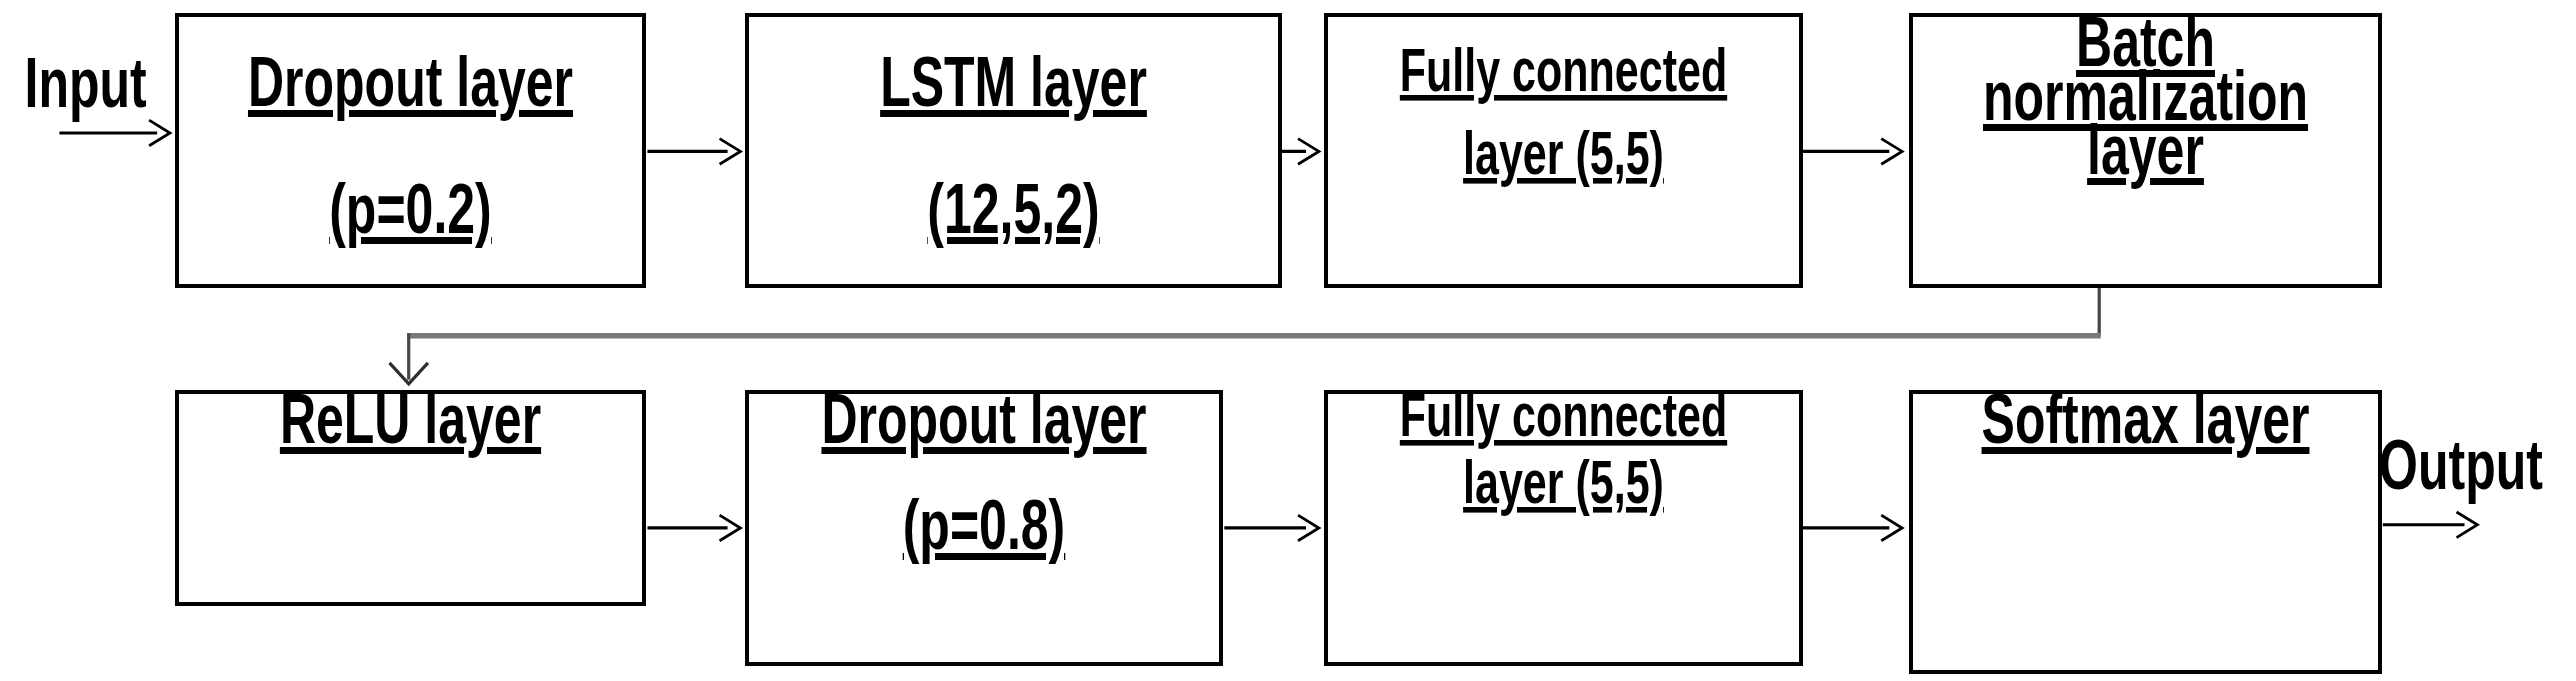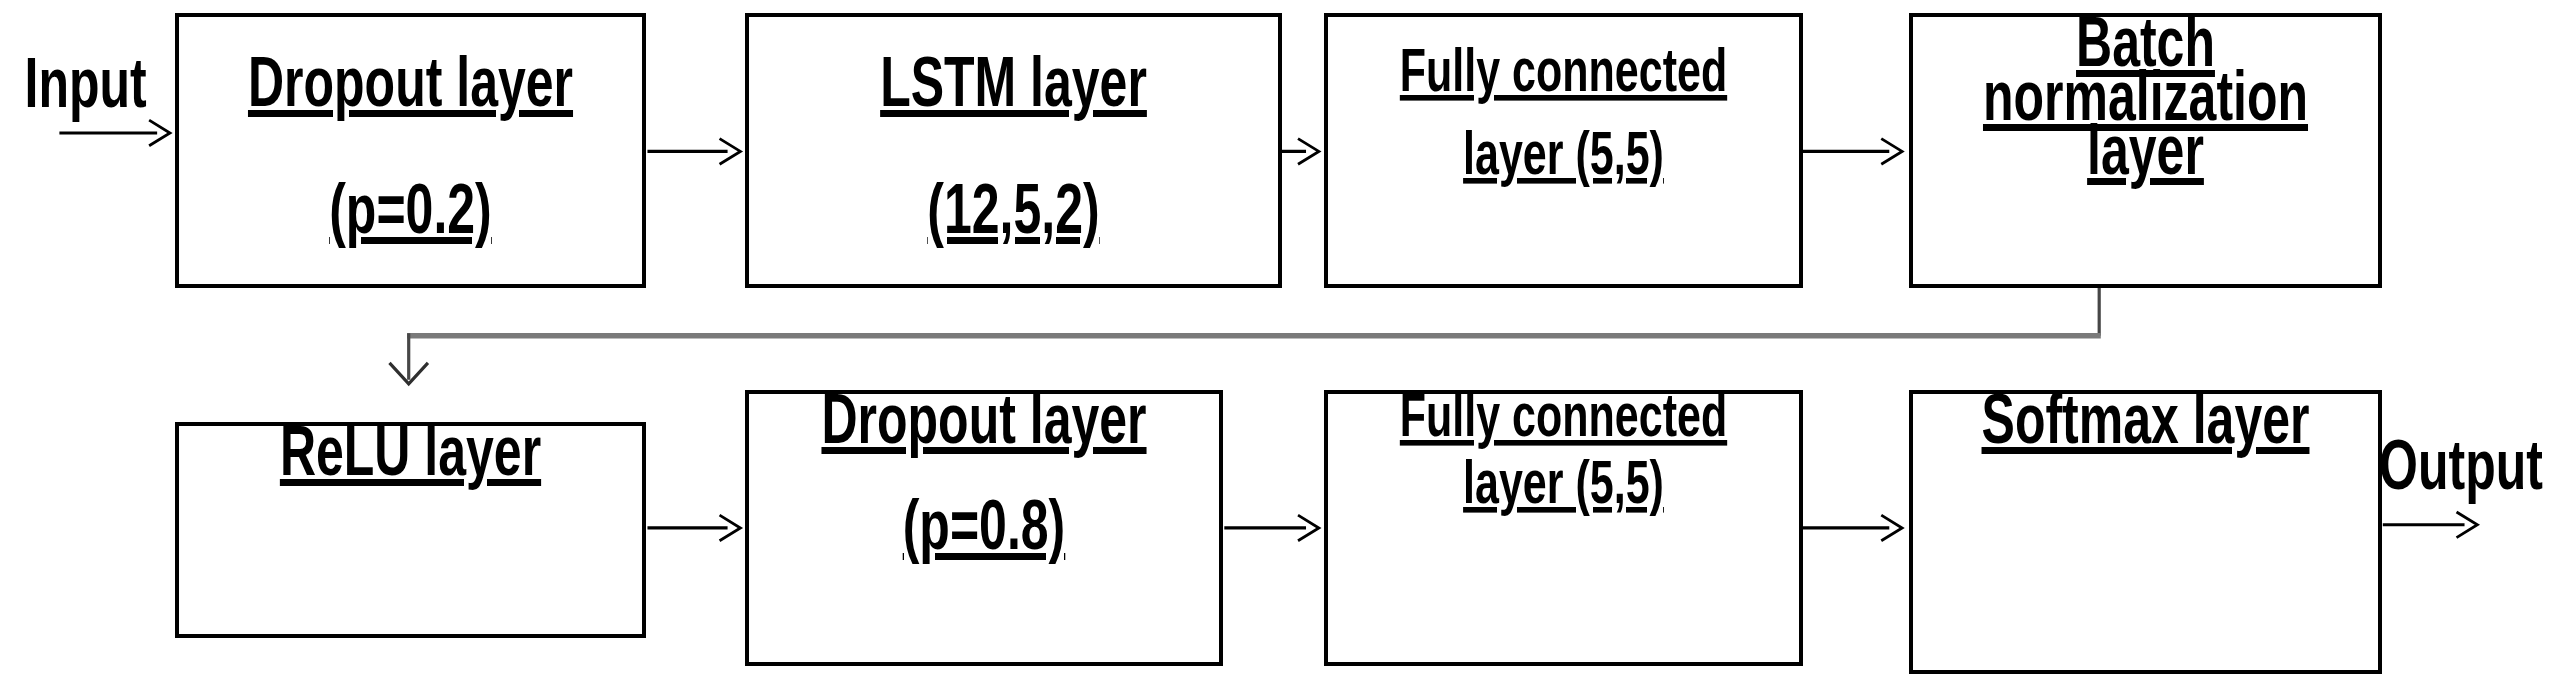--- a/index.html
+++ b/index.html
@@ -134,21 +134,21 @@
     <span class="t">Fully connected</span>
     <span class="t">layer (5,5)</span>
   </div>
 
   <div class="node lg n-three" style="left:1909px; top:13px; width:473px; height:275px;">
     <span class="t">Batch</span>
     <span class="t">normalization</span>
     <span class="t">layer</span>
   </div>
 
-  <div class="node lg" style="left:175px; top:390px; width:471px; height:216px;margin-top:32px;">
+  <div class="node lg" style="left:175px; top:390px; width:471px; height:216px;">
     <span class="t">ReLU layer</span>
   </div>
 
   <div class="node lg n-two-bot" style="left:745px; top:390px; width:478px; height:276px;">
     <span class="t">Dropout layer</span>
     <span class="t">(p=0.8)</span>
   </div>
 
   <div class="node md n-fc-bot" style="left:1324px; top:390px; width:479px; height:276px;">
     <span class="t">Fully connected</span>

